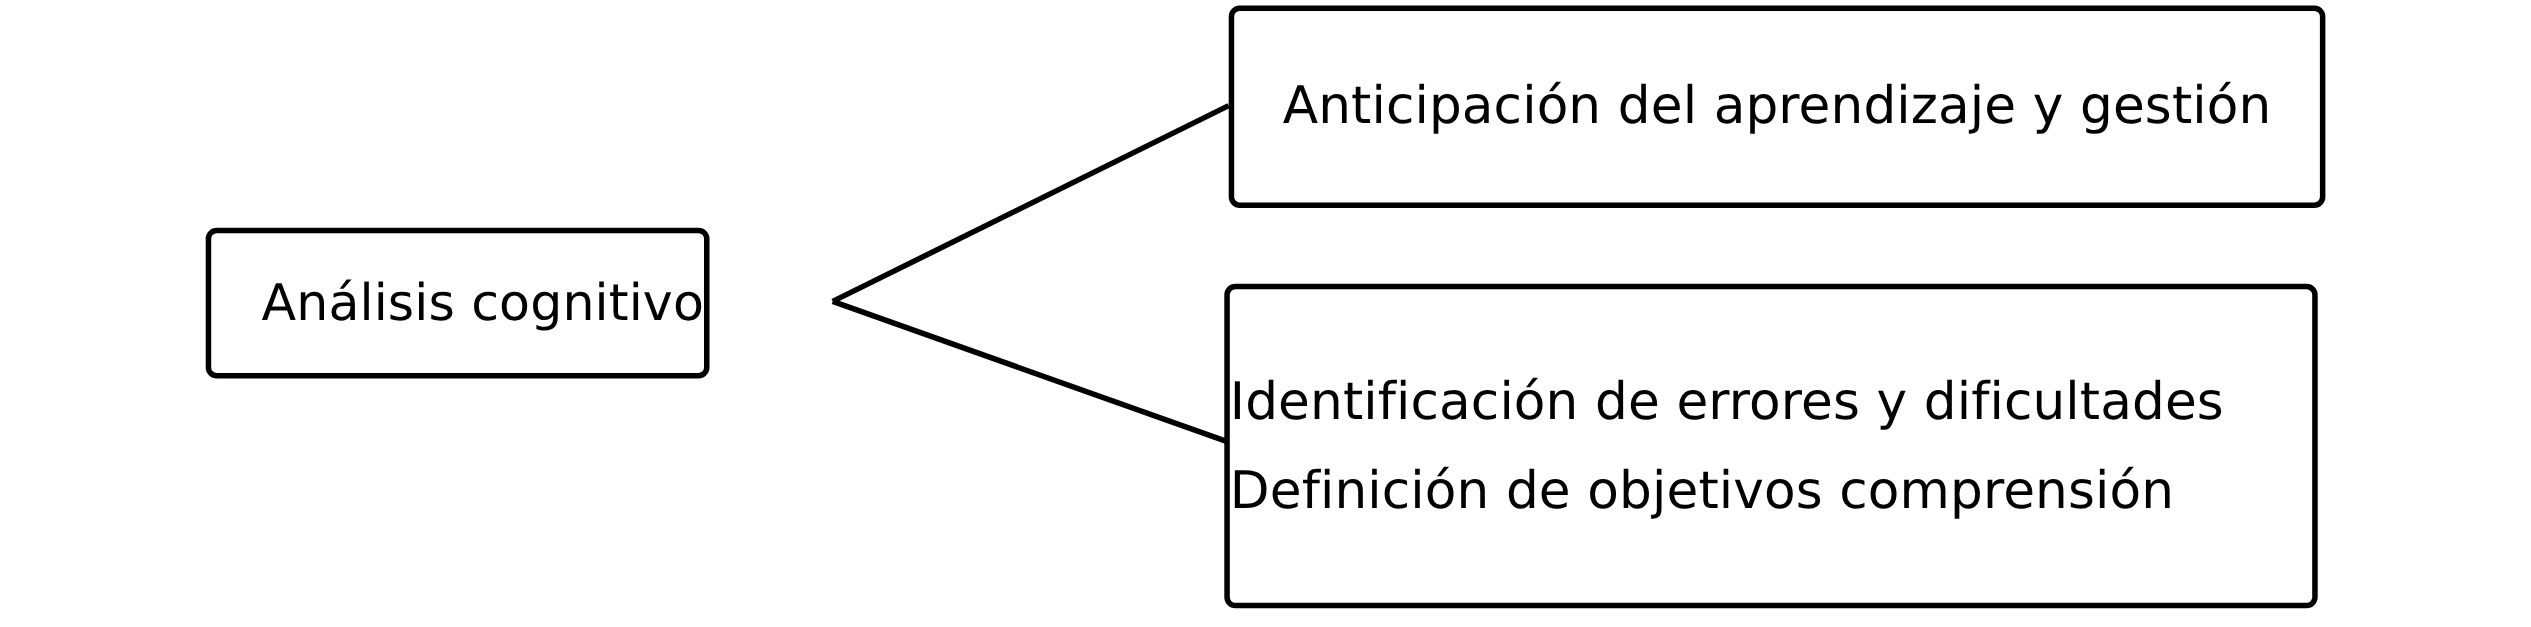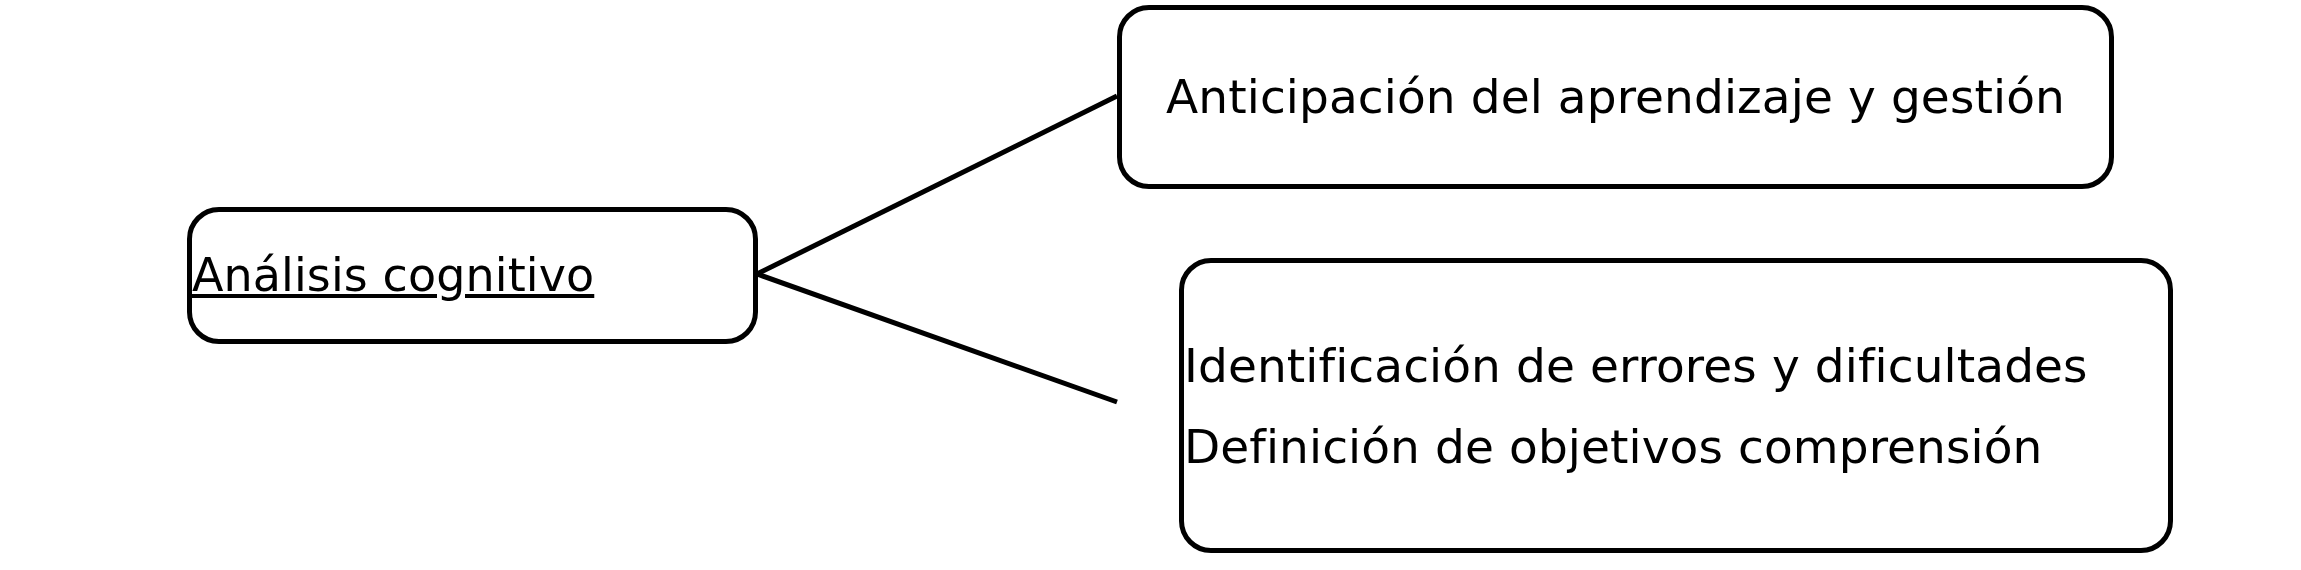--- a/index.html
+++ b/index.html
@@ -23,35 +23,34 @@
     top: 0;
     width: 2301px;
     height: 570px;
     pointer-events: none;
   }
   .node {
     position: absolute;
     box-sizing: border-box;
     background: #ffffff;
     border: 5px solid #000000;
-    border-radius: 32px;
+    border-radius: 10px;
     display: flex;
     flex-direction: column;
     justify-content: center;
     color: #000000;
     z-index: 2;
   }
   .node-root {
     left: 187px;
     top: 207px;
-    width: 571px;
+    width: 458px;
     height: 137px;
-    align-items: flex-start;
+    align-items: flex-end;
     text-align: center;
-    text-decoration: underline;
   }
   .node-root .node-line {
     font-size: 46px;
     line-height: 1.15;
     letter-spacing: 0.1px;
   }
   .node-top {
     left: 1117px;
     top: 5px;
     width: 997px;
@@ -59,21 +58,21 @@
     align-items: center;
     text-align: center;
     padding: 0 14px;
   }
   .node-top .node-line {
     font-size: 47px;
     line-height: 1.27;
     letter-spacing: 0.1px;
   }
   .node-bottom {
-    left: 1179px;
+    left: 1113px;
     top: 258px;
     width: 994px;
     height: 295px;
     align-items: flex-start;
     text-align: left;
     padding: 0 2px 0 0;
     justify-content: center;
   }
   .node-bottom .node-line {
     font-size: 47px;

